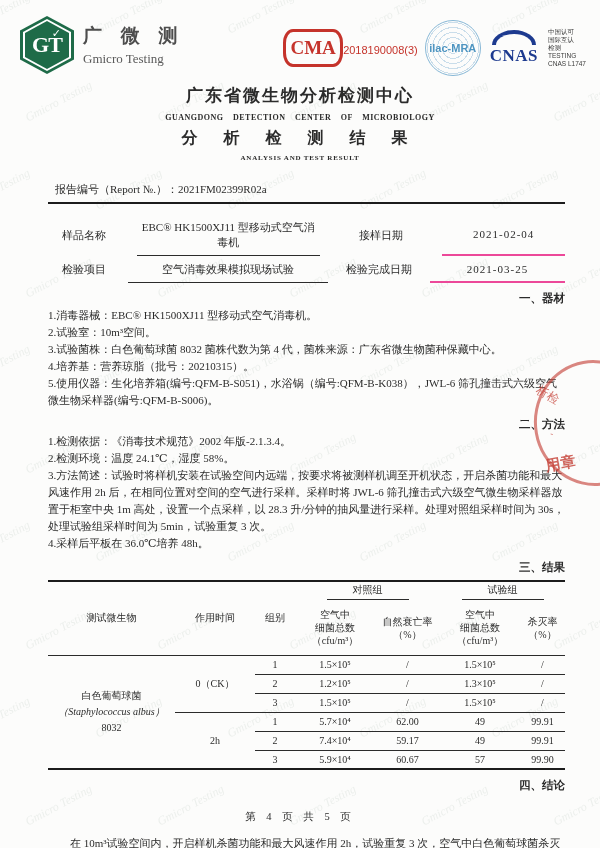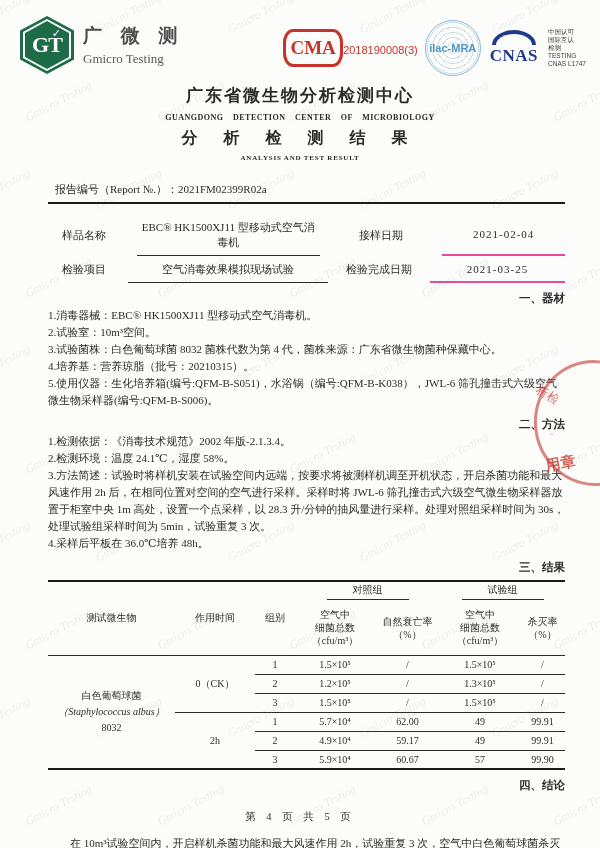--- a/index.html
+++ b/index.html
@@ -306,21 +306,21 @@
       <tr class="d sep">
         <td rowspan="3">2h</td>
         <td>1</td>
         <td>5.7×10⁴</td>
         <td>62.00</td>
         <td>49</td>
         <td>99.91</td>
       </tr>
       <tr class="d sep">
         <td>2</td>
-        <td>4.9×10⁴</td>
+        <td>7.4×10⁴</td>
         <td>59.17</td>
         <td>49</td>
         <td>99.91</td>
       </tr>
       <tr class="d sep">
         <td>3</td>
         <td>5.9×10⁴</td>
         <td>60.67</td>
         <td>57</td>
         <td>99.90</td>

